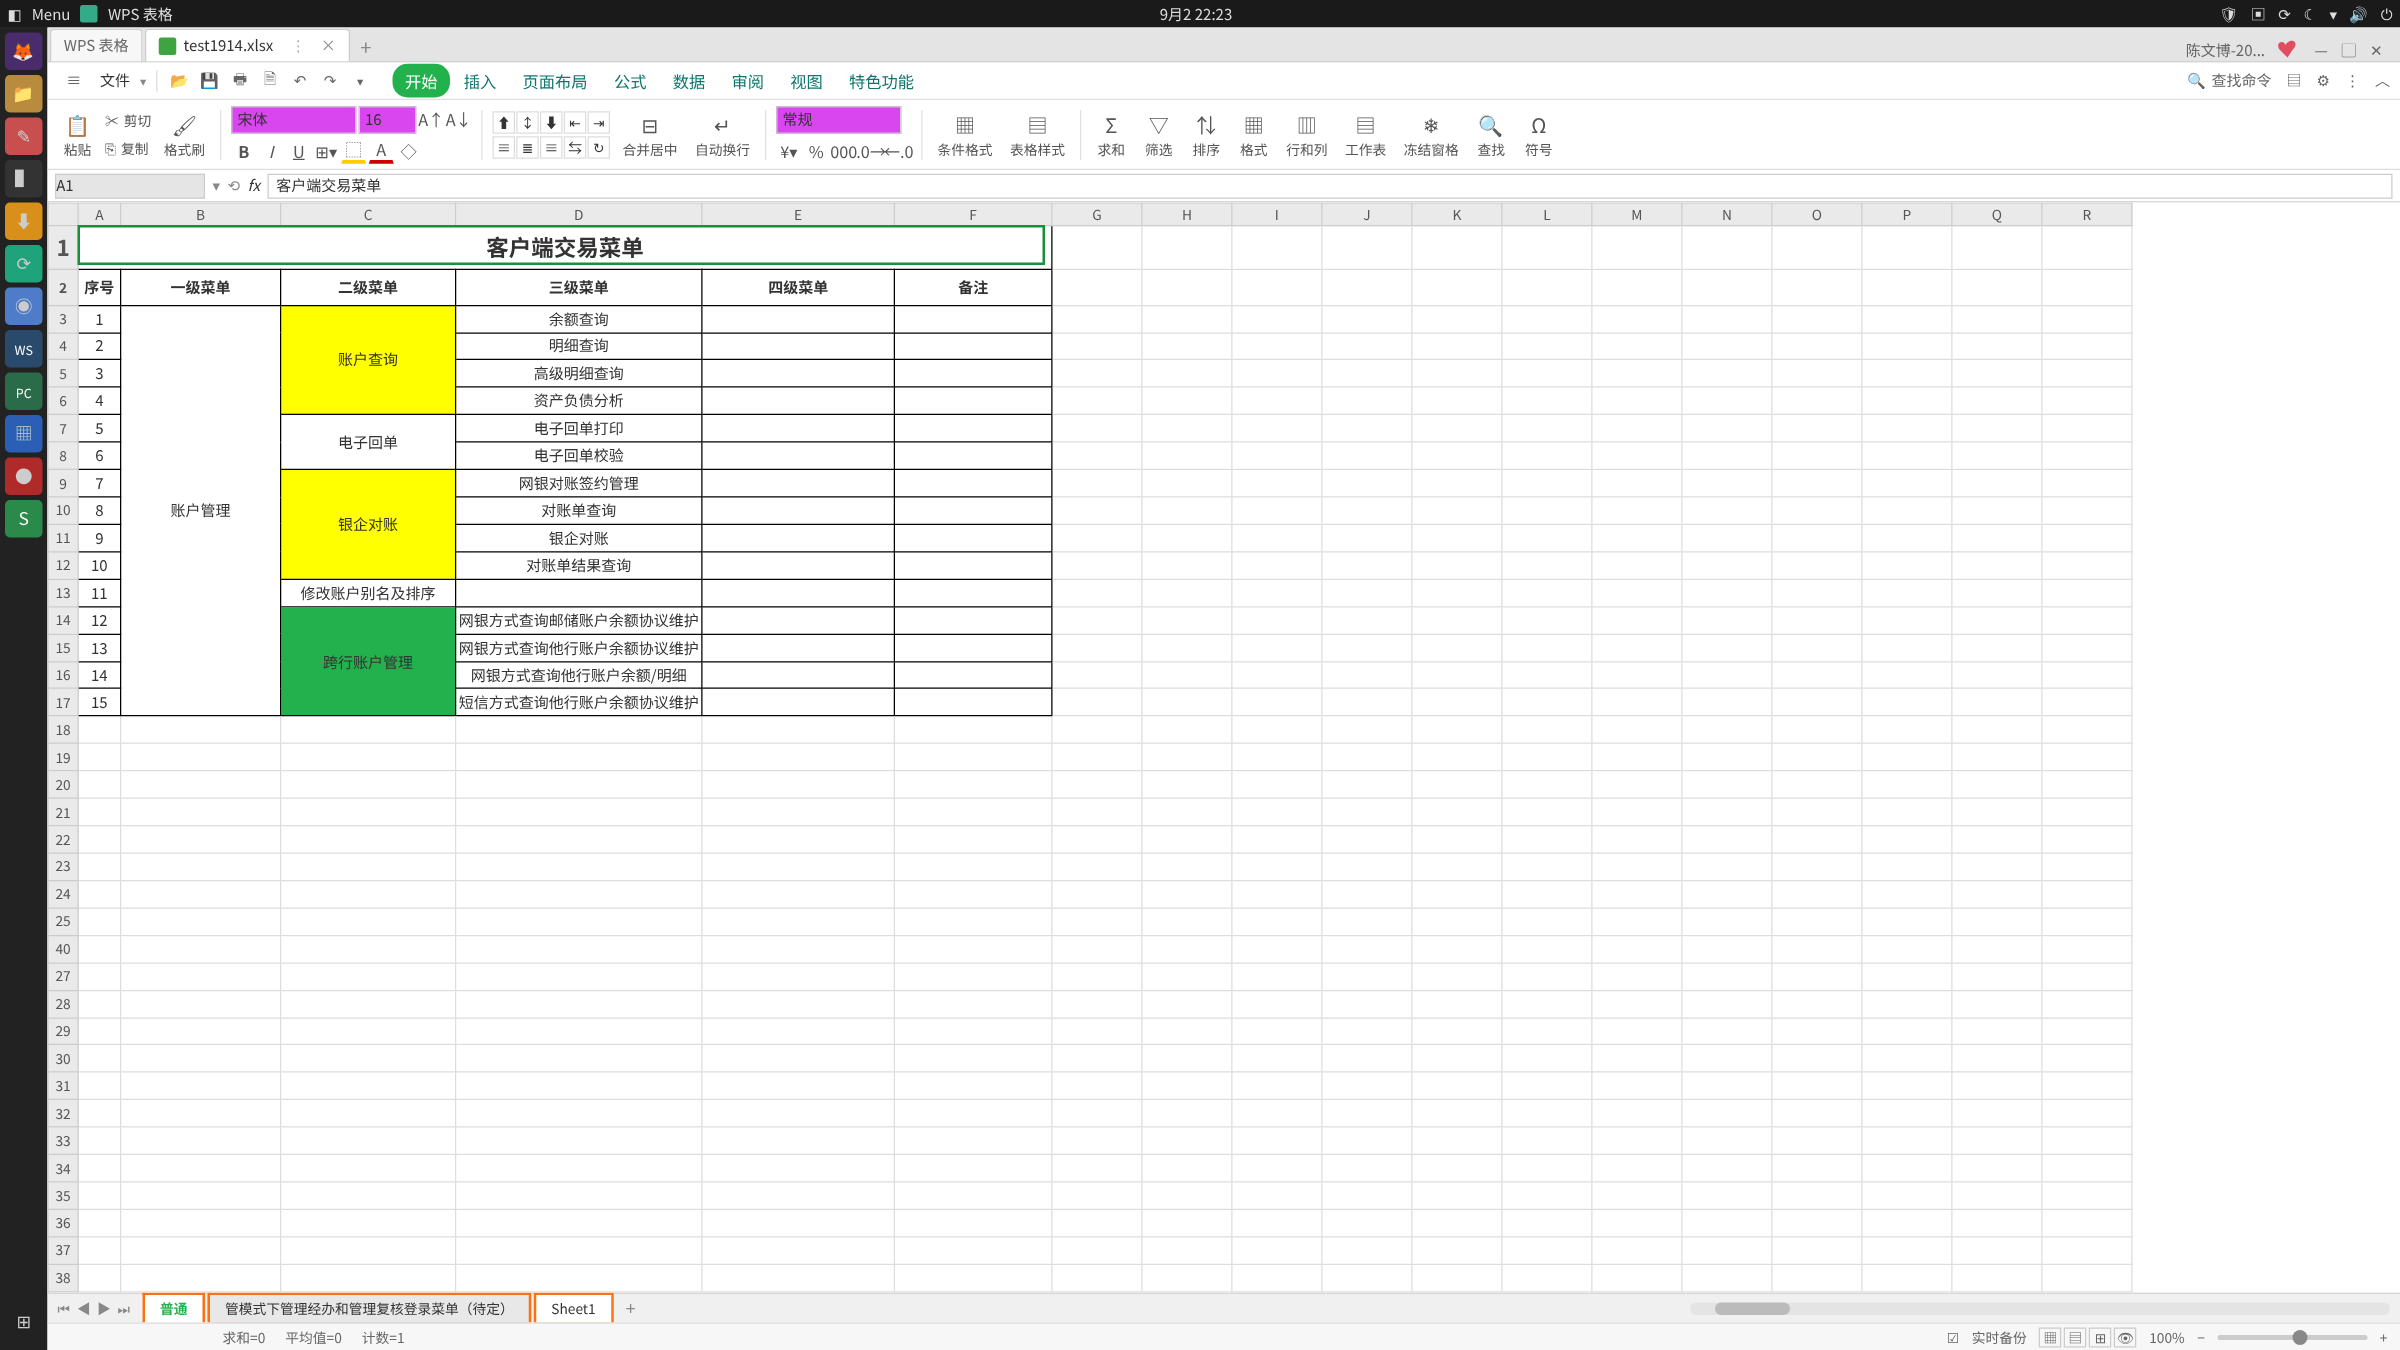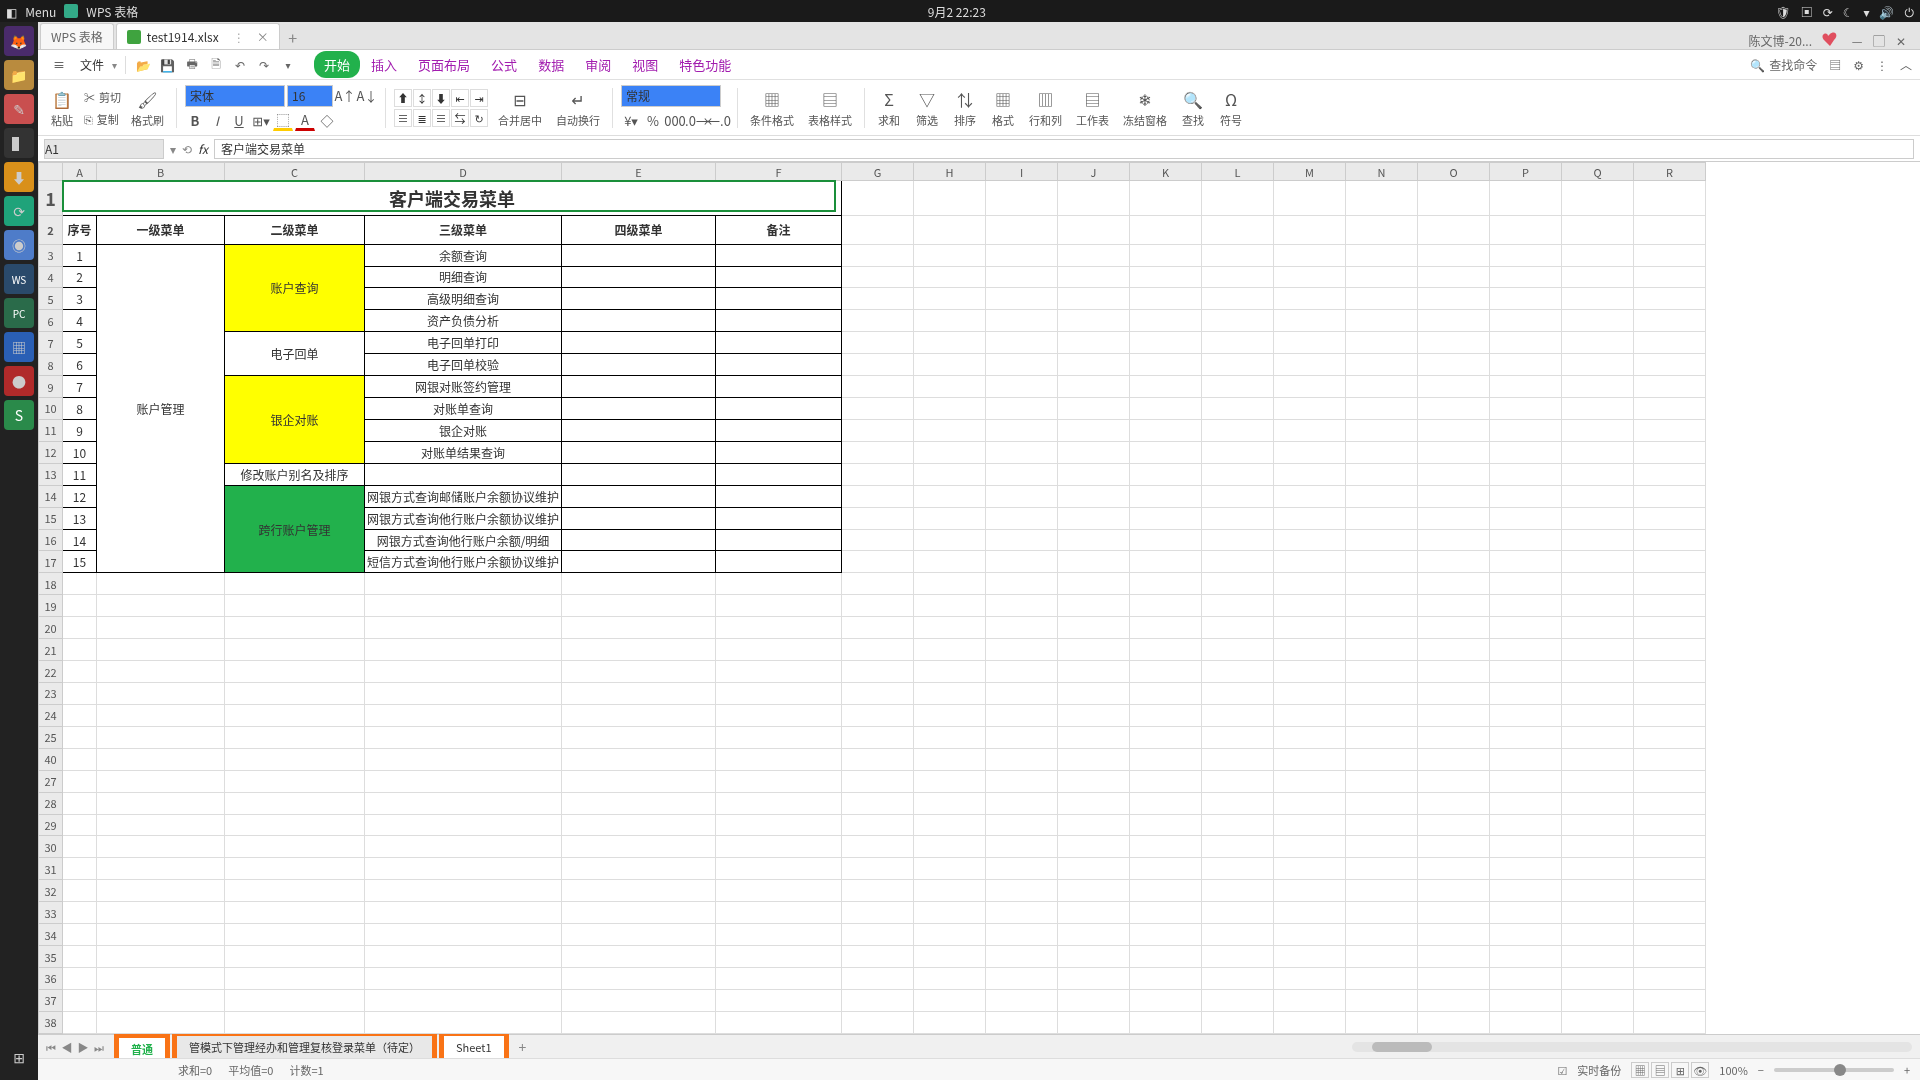--- a/index.html
+++ b/index.html
@@ -35,36 +35,36 @@
 .wctl span{width:18px;height:18px;display:flex;align-items:center;justify-content:center;color:#666;}
 
 
 .menubar { height:30px; background:#fff; display:flex; align-items:center; padding:0 8px; gap:4px; border-bottom:1px solid #e0e0e0;}
 .menubar .hamb{padding:2px 6px;border:1px solid transparent;}
 .menubar .filetxt{padding:2px 4px;}
 .menubar .sep{width:1px;height:18px;background:#ddd;margin:0 4px;}
 .menubar .qat{display:flex;gap:4px;}
 .menubar .qat span{width:20px;height:20px;display:flex;align-items:center;justify-content:center;color:#666;}
 .menubar .menus{display:flex;gap:1px;margin-left:12px;}
-.menubar .mitem{padding:4px 10px;font-size:13px;color:#a21caf;}
+.menubar .mitem{padding:4px 10px;font-size:13px;color:#0f766e;}
 .menubar .mitem.active{background:#22b14c;color:#fff;border-radius:12px;}
 .menubar .rightm{margin-left:auto;display:flex;align-items:center;gap:12px;color:#666;}
 .menubar .search{display:flex;align-items:center;gap:4px;}
 
 
 .ribbon { height:56px; background:#fff; display:flex; align-items:center; padding:0 8px; gap:6px; border-bottom:1px solid #ddd; font-size:11px;}
 .rgroup{display:flex;flex-direction:column;align-items:center;gap:1px;padding:0 4px;}
 .rgroup .ricon{width:24px;height:24px;display:flex;align-items:center;justify-content:center;font-size:16px;color:#555;}
 .rgroup .rlabel{font-size:11px;color:#555;white-space:nowrap;}
 .rsep{width:1px;height:40px;background:#e0e0e0;margin:0 2px;}
 .rstack{display:flex;flex-direction:column;gap:2px;font-size:11px;color:#555;}
 .rstack .rrow{display:flex;align-items:center;gap:4px;height:20px;}
 .fontbox{display:flex;flex-direction:column;gap:4px;}
 .fontbox .frow{display:flex;gap:2px;align-items:center;}
-.combo{height:22px;border:1px solid #ccc;background:#3b82f6;display:flex;align-items:center;padding:0 4px;font-size:12px;}
+.combo{height:22px;border:1px solid #ccc;background:#d946ef;display:flex;align-items:center;padding:0 4px;font-size:12px;}
 .combo.font{width:100px;}
 .combo.size{width:46px;}
 .combo.numfmt{width:100px;}
 .smbtn{width:20px;height:20px;border:1px solid transparent;display:flex;align-items:center;justify-content:center;color:#555;font-size:13px;}
 .alignset{display:flex;flex-direction:column;gap:2px;}
 .alignset .arow{display:flex;gap:1px;}
 .abox{width:18px;height:18px;border:1px solid #ddd;display:flex;align-items:center;justify-content:center;}
 
 
 .formulabar{height:26px;background:#fff;border-bottom:1px solid #ccc;display:flex;align-items:center;padding:0 6px;gap:6px;}
@@ -77,21 +77,21 @@
 .sheet table{border-collapse:collapse;table-layout:fixed;}
 .colhead th{background:#eaeaea;border:1px solid #ccc;height:18px;font-weight:normal;font-size:11px;color:#555;}
 .rowhead{background:#eaeaea;border:1px solid #ccc;width:24px;text-align:center;font-size:11px;color:#555;height:20px;}
 .cell{border:1px solid #ddd;height:20px;font-size:12px;text-align:center;padding:0 2px;overflow:hidden;white-space:nowrap;}
 .selcell{position:absolute;border:2px solid #1a8f3a;pointer-events:none;}
 
 
 .sheettabs{height:24px;background:#f0f0f0;border-top:1px solid #ccc;display:flex;align-items:center;font-size:11px;}
 .sheettabs .nav{display:flex;gap:2px;padding:0 6px;color:#888;}
 .sheettabs .nav span{width:14px;text-align:center;}
-.stab{padding:3px 12px;border:5px solid #f97316;background:#fff;margin-left:2px;}
+.stab{padding:3px 12px;border:2px solid #f97316;background:#fff;margin-left:2px;}
 .stab.active{background:#fff;border-bottom:1px solid #fff;font-weight:bold;color:#22b14c;}
 .stab.long{background:#e8e8e8;}
 .sheettabs .scrollarea{margin-left:auto;width:560px;height:10px;background:#e4e4e4;position:relative;margin-right:8px;border-radius:5px;}
 .sheettabs .thumb{position:absolute;left:20px;width:60px;height:10px;background:#bbb;border-radius:5px;}
 
 
 .statusbar{height:22px;background:#f7f7f7;border-top:1px solid #ddd;display:flex;align-items:center;padding:0 10px;font-size:11px;color:#666;gap:16px;}
 .statusbar .right{margin-left:auto;display:flex;align-items:center;gap:10px;}
 .zoomslider{width:120px;height:4px;background:#ccc;position:relative;border-radius:2px;}
 .zoomslider .zthumb{position:absolute;left:50%;top:-4px;width:12px;height:12px;border-radius:50%;background:#888;}

